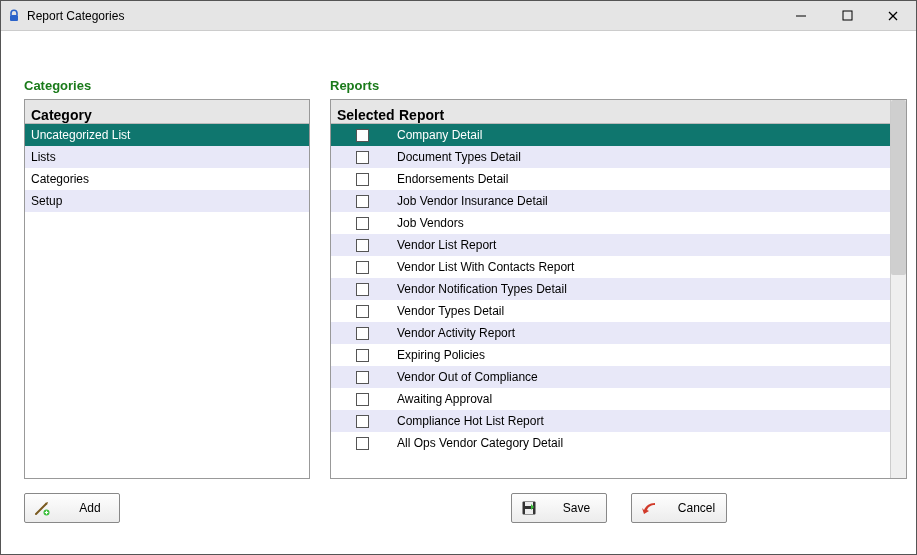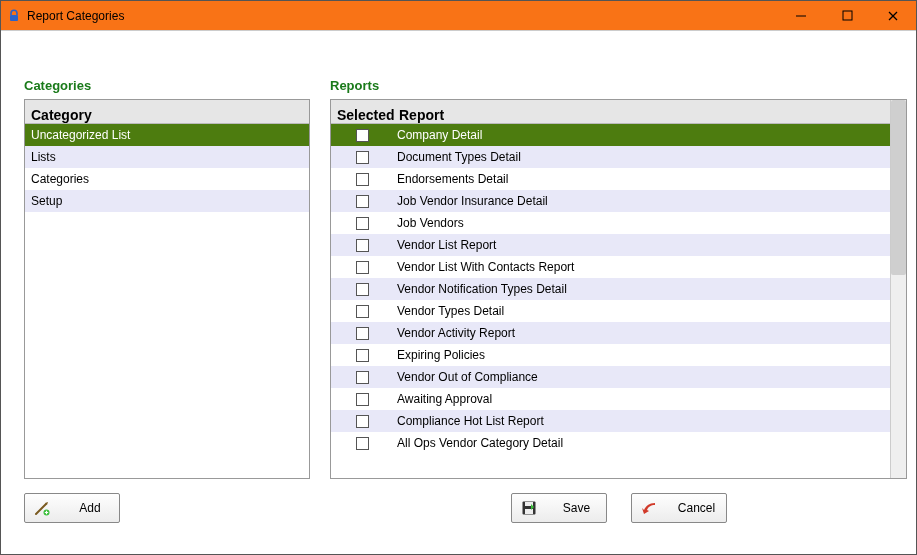--- a/index.html
+++ b/index.html
@@ -16,21 +16,21 @@
     border: 1px solid #555;
     position: relative;
     background: #fff;
   }
   .titlebar {
     height: 30px;
     display: flex;
     align-items: center;
     border-bottom: 1px solid #ccc;
     padding-left: 6px;
-    background: #f97316;
+    background: #e5e5e5;
   }
   .titlebar .title-icon svg { width: 14px; height: 14px; display:block; }
   .titlebar .title-text { margin-left: 6px; font-size: 12px; }
   .win-controls { margin-left: auto; display: flex; height: 100%; }
   .win-controls .wc {
     width: 46px; display:flex; align-items:center; justify-content:center;
     font-size: 14px; color:#333; cursor:default;
   }
   .body-area {
     position: absolute;
@@ -63,21 +63,21 @@
     font-size: 14px;
     font-weight: bold;
   }
   .col-sel { width: 62px; text-align:left; padding-left:6px; }
   .col-rep { flex:1; padding-left:6px; }
   .grid .rows { flex:1; overflow:hidden; position:relative; }
   .row {
     height: 22px; display:flex; align-items:center; font-size:12px;
   }
   .row.alt { background:#e8e8f8; }
-  .row.sel { background:#4d7c0f; color:#fff; }
+  .row.sel { background:#0f766e; color:#fff; }
   .row .c1 { width:100%; padding-left:6px; }
   .row .csel { width:62px; display:flex; align-items:center; justify-content:center; }
   .row .crep { flex:1; padding-left:4px; }
   .cbx {
     width:13px; height:13px; border:1px solid #555; background:#fff;
   }
   .right-scroll {
     position:absolute; top:0; right:0; bottom:0; width:16px;
     background:#efefef; border-left:1px solid #ccc;
   }

